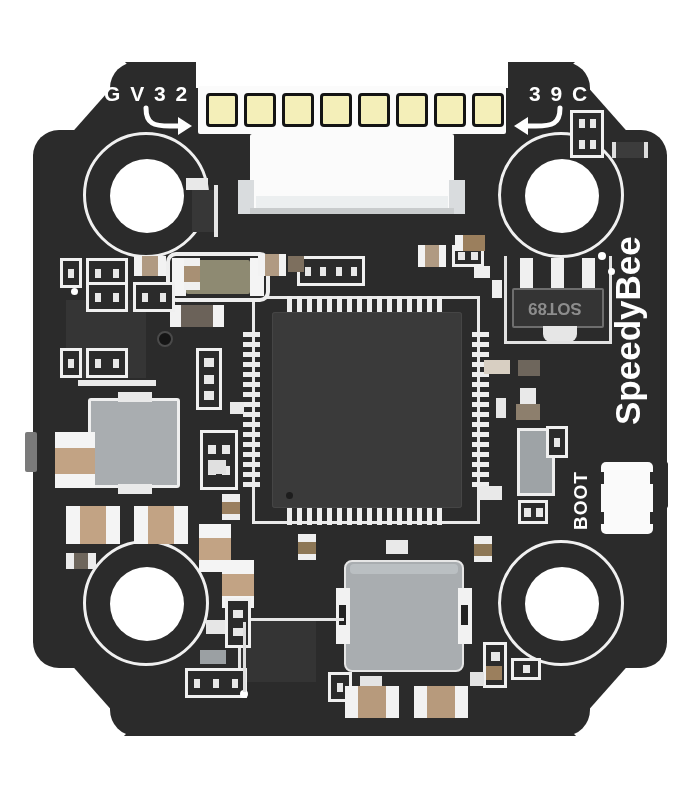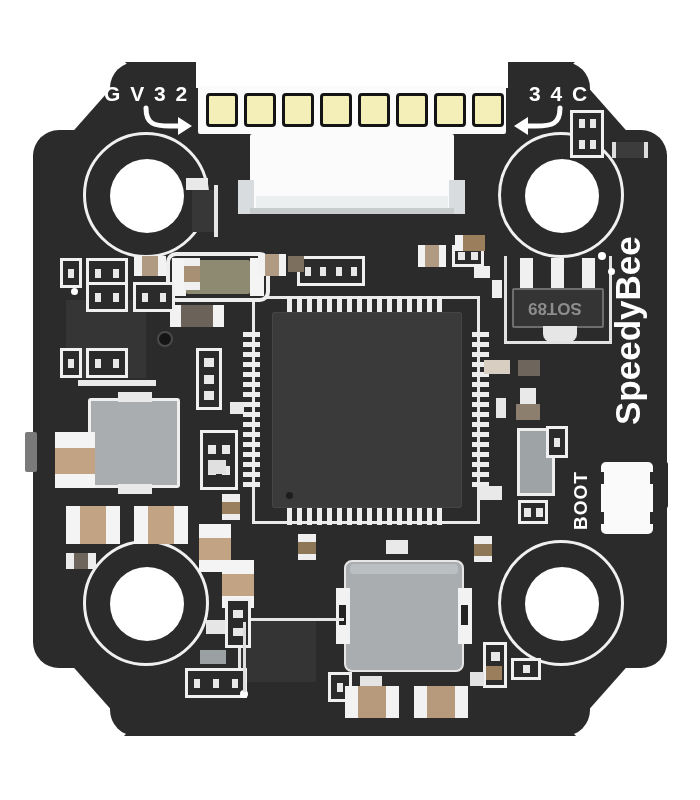--- a/index.html
+++ b/index.html
@@ -103,21 +103,21 @@
   <div class="part pad-gold" style="left:206px;top:93px;width:32px;height:34px;"></div>
   <div class="part pad-gold" style="left:244px;top:93px;width:32px;height:34px;"></div>
   <div class="part pad-gold" style="left:282px;top:93px;width:32px;height:34px;"></div>
   <div class="part pad-gold" style="left:320px;top:93px;width:32px;height:34px;"></div>
   <div class="part pad-gold" style="left:358px;top:93px;width:32px;height:34px;"></div>
   <div class="part pad-gold" style="left:396px;top:93px;width:32px;height:34px;"></div>
   <div class="part pad-gold" style="left:434px;top:93px;width:32px;height:34px;"></div>
   <div class="part pad-gold" style="left:472px;top:93px;width:32px;height:34px;"></div>
 
   <div class="lbl" style="left:104px;top:82px;font-size:21px;">G V 3 2</div>
-  <div class="lbl" style="left:529px;top:82px;font-size:21px;">3 4 C T</div>
+  <div class="lbl" style="left:529px;top:82px;font-size:21px;">3 9 C T</div>
 
   <div class="part arrow" style="left:140px;top:104px;width:58px;height:32px;">
     <svg width="58" height="32" viewBox="0 0 58 32">
       <path d="M6 4 C6 20, 14 22, 30 22 L44 22" stroke="#ffffff" stroke-width="5" fill="none" stroke-linecap="round"></path>
       <path d="M38 13 L52 22 L38 31 Z" fill="#ffffff"></path>
     </svg>
   </div>
   <div class="part arrow" style="left:508px;top:104px;width:58px;height:32px;">
     <svg width="58" height="32" viewBox="0 0 58 32">
       <path d="M52 4 C52 20, 44 22, 28 22 L14 22" stroke="#ffffff" stroke-width="5" fill="none" stroke-linecap="round"></path>

